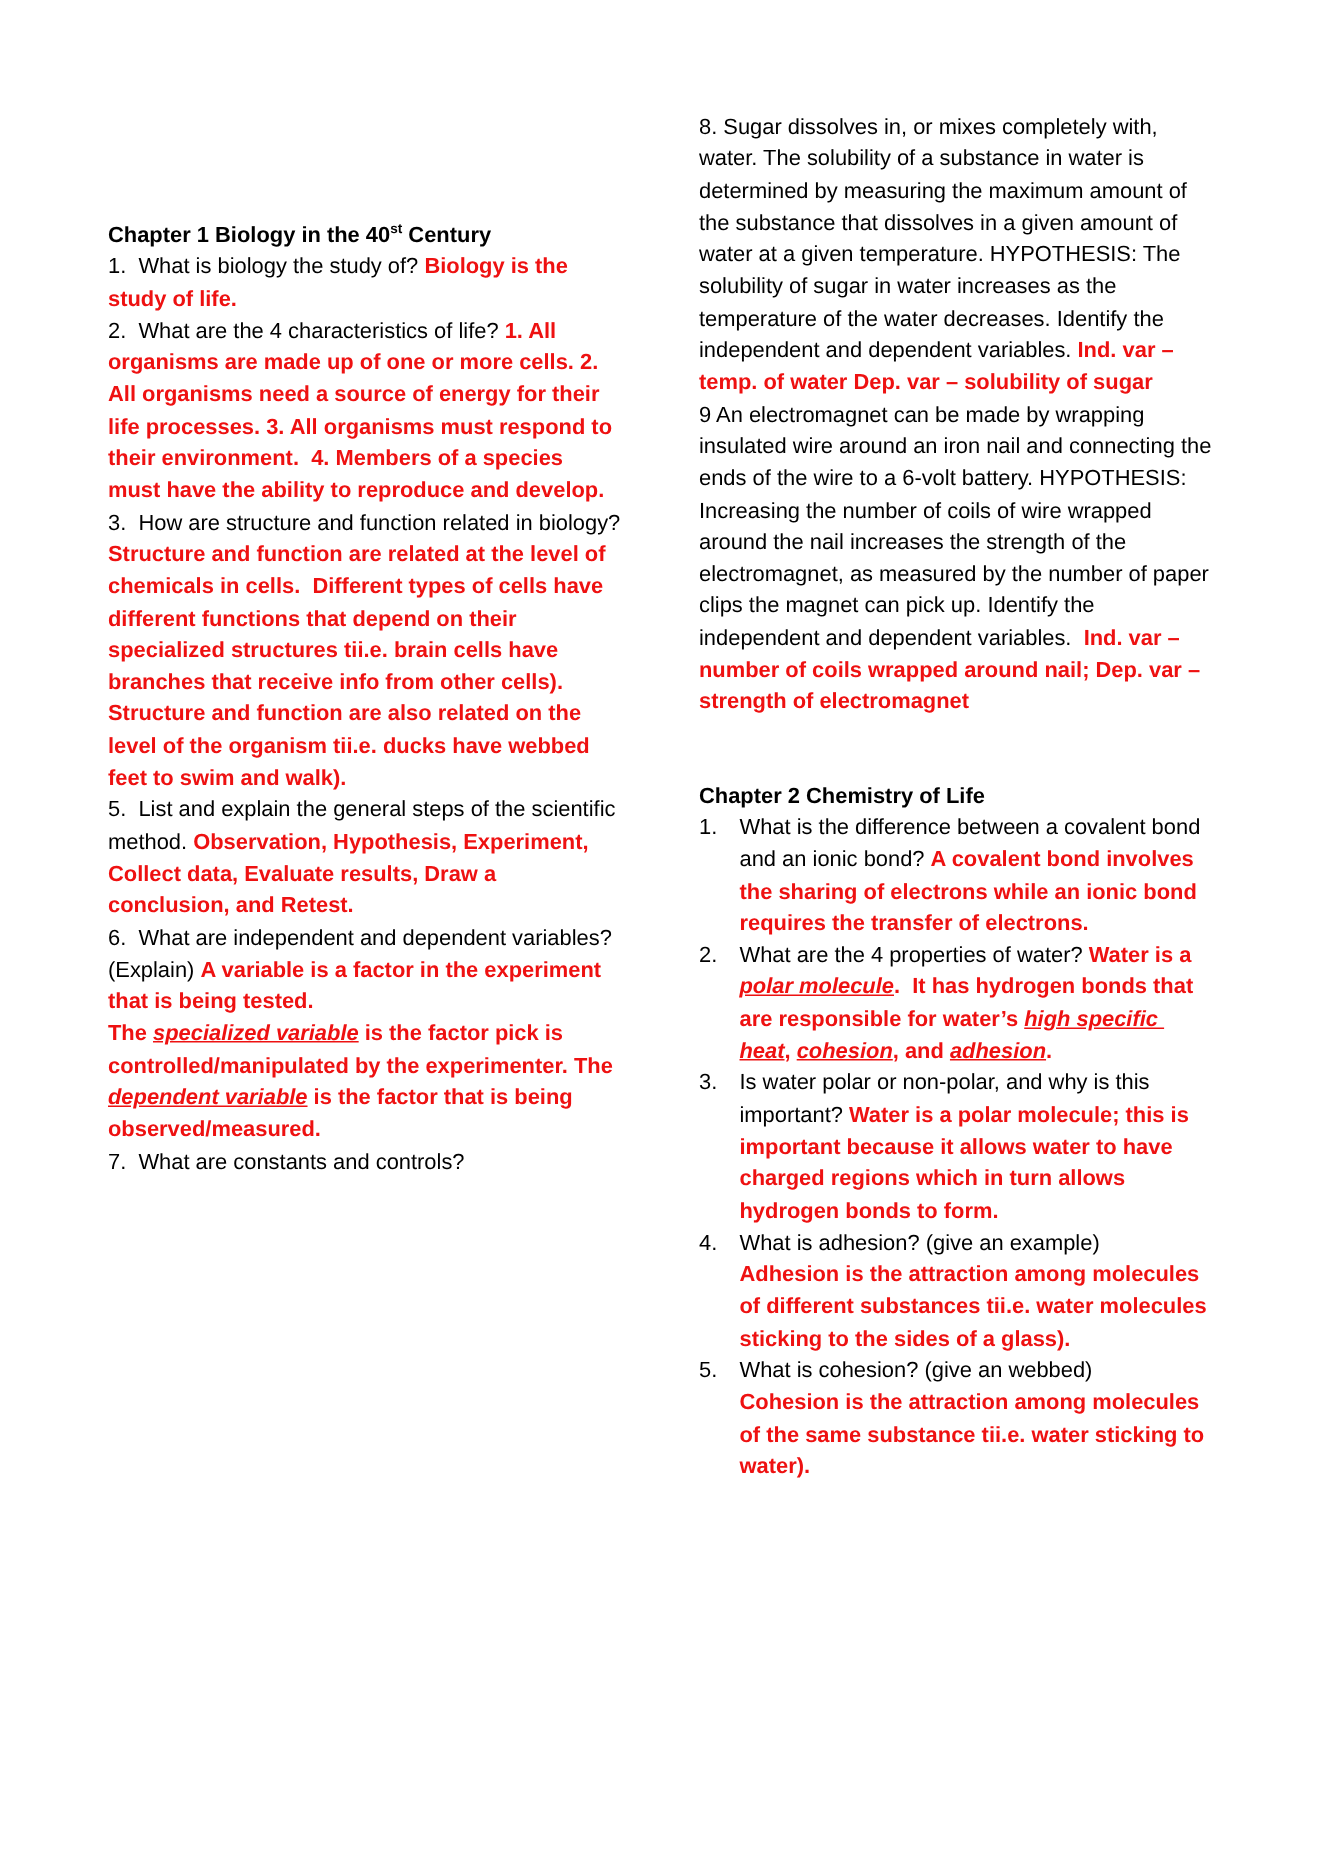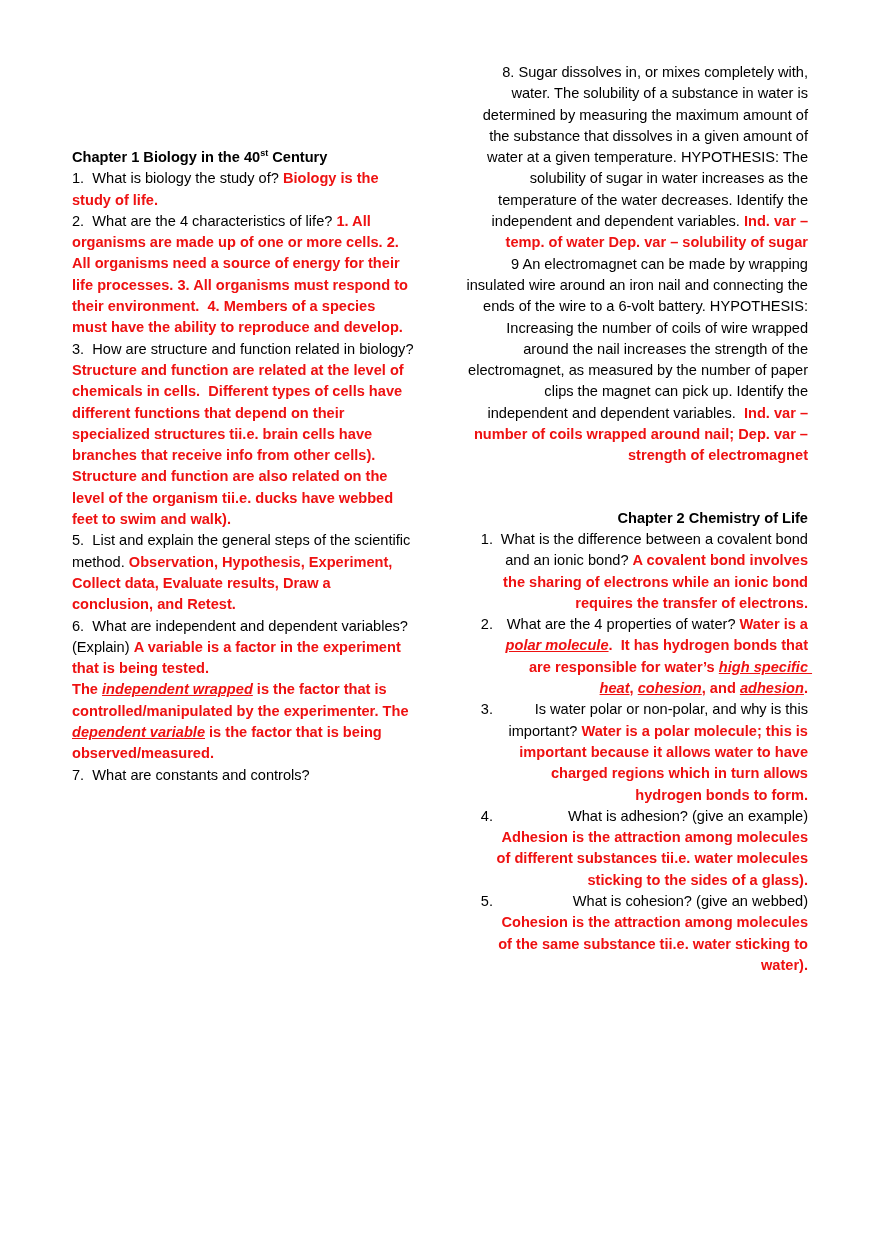--- a/index.html
+++ b/index.html
@@ -15,21 +15,21 @@
     font-family: "Liberation Sans", "DejaVu Sans", sans-serif;
     font-size: 14.6px;
     line-height: 21.3px;
     color: var(--text-color, #000000);
     overflow: hidden;
   }
   .col {
     position: absolute;
   }
   .col-left  { left: 72px;  top: 147px; width: 342px; }
-  .col-right { left: 466px; top: 62px;  width: 342px; text-align: right; }
+  .col-right { left: 466px; top: 75px;  width: 342px; }
   .para {
     margin: 0;
     white-space: pre-wrap;
   }
   .heading { font-weight: bold; }
   .listitem { display: flex; }
   .listitem .num {
     flex: 0 0 27px;
     width: 27px;
   }
@@ -52,21 +52,21 @@
 <body>
 
 <div class="page" style="--page-bg: #ffffff; --text-color: #000000; --answer-color: #ee1111;">
   <div class="col col-left">
       <div class="para heading"><span>Chapter 1 Biology in the 40</span><span class="run-sup">st</span><span> Century</span></div>
       <div class="para normal"><span>1.  What is biology the study of? </span><span class="run-red">Biology is the study of life.</span></div>
       <div class="para normal"><span>2.  What are the 4 characteristics of life? </span><span class="run-red">1. All organisms are made up of one or more cells. 2. All organisms need a source of energy for their life processes. 3. All organisms must respond to their environment.  4. Members of a species must have the ability to reproduce and develop.</span></div>
       <div class="para normal"><span>3.  How are structure and function related in biology? </span><span class="run-red">Structure and function are related at the level of chemicals in cells.  Different types of cells have different functions that depend on their specialized structures tii.e. brain cells have branches that receive info from other cells). Structure and function are also related on the level of the organism tii.e. ducks have webbed feet to swim and walk).</span></div>
       <div class="para normal"><span>5.  List and explain the general steps of the scientific method. </span><span class="run-red">Observation, Hypothesis, Experiment, Collect data, Evaluate results, Draw a conclusion, and Retest.</span></div>
       <div class="para normal"><span>6.  What are independent and dependent variables? (Explain) </span><span class="run-red">A variable is a factor in the experiment that is being tested.</span></div>
-      <div class="para normal"><span class="run-red">The </span><span class="run-red run-i">independent wrapped</span><span class="run-red"> is the factor that is controlled/manipulated by the experimenter. The </span><span class="run-red run-i">dependent variable</span><span class="run-red"> is the factor that is being observed/measured.</span></div>
+      <div class="para normal"><span class="run-red">The </span><span class="run-red run-i">specialized variable</span><span class="run-red"> is the factor pick is controlled/manipulated by the experimenter. The </span><span class="run-red run-i">dependent variable</span><span class="run-red"> is the factor that is being observed/measured.</span></div>
       <div class="para normal"><span>7.  What are constants and controls?</span></div>
     </div>
   <div class="col col-right">
       <div class="para normal"><span>8. Sugar dissolves in, or mixes completely with, water. The solubility of a substance in water is determined by measuring the maximum amount of the substance that dissolves in a given amount of water at a given temperature. HYPOTHESIS: The solubility of sugar in water increases as the temperature of the water decreases. Identify the independent and dependent variables. </span><span class="run-red">Ind. var – temp. of water Dep. var – solubility of sugar</span></div>
       <div class="para normal"><span>9 An electromagnet can be made by wrapping insulated wire around an iron nail and connecting the ends of the wire to a 6-volt battery. HYPOTHESIS: Increasing the number of coils of wire wrapped around the nail increases the strength of the electromagnet, as measured by the number of paper clips the magnet can pick up. Identify the independent and dependent variables.  </span><span class="run-red">Ind. var – number of coils wrapped around nail; Dep. var – strength of electromagnet</span></div>
       <div class="para heading" style="margin-top: 41px;"><span>Chapter 2 Chemistry of Life</span></div>
       <div class="para listitem"><span class="num">1.</span><span class="li-body"><span>What is the difference between a covalent bond and an ionic bond? </span><span class="run-red">A covalent bond involves the sharing of electrons while an ionic bond requires the transfer of electrons.</span></span></div>
       <div class="para listitem"><span class="num">2.</span><span class="li-body"><span>What are the 4 properties of water? </span><span class="run-red">Water is a </span><span class="run-red run-i">polar molecule</span><span class="run-red">.  It has hydrogen bonds that are responsible for water’s </span><span class="run-red run-i">high specific heat</span><span class="run-red">, </span><span class="run-red run-i">cohesion</span><span class="run-red">, and </span><span class="run-red run-i">adhesion</span><span class="run-red">.</span></span></div>
       <div class="para listitem"><span class="num">3.</span><span class="li-body"><span>Is water polar or non-polar, and why is this important? </span><span class="run-red">Water is a polar molecule; this is important because it allows water to have charged regions which in turn allows hydrogen bonds to form.</span></span></div>
       <div class="para listitem"><span class="num">4.</span><span class="li-body"><span>What is adhesion? (give an example)</span><br><span class="run-red">Adhesion is the attraction among molecules of different substances tii.e. water molecules sticking to the sides of a glass).</span></span></div>

